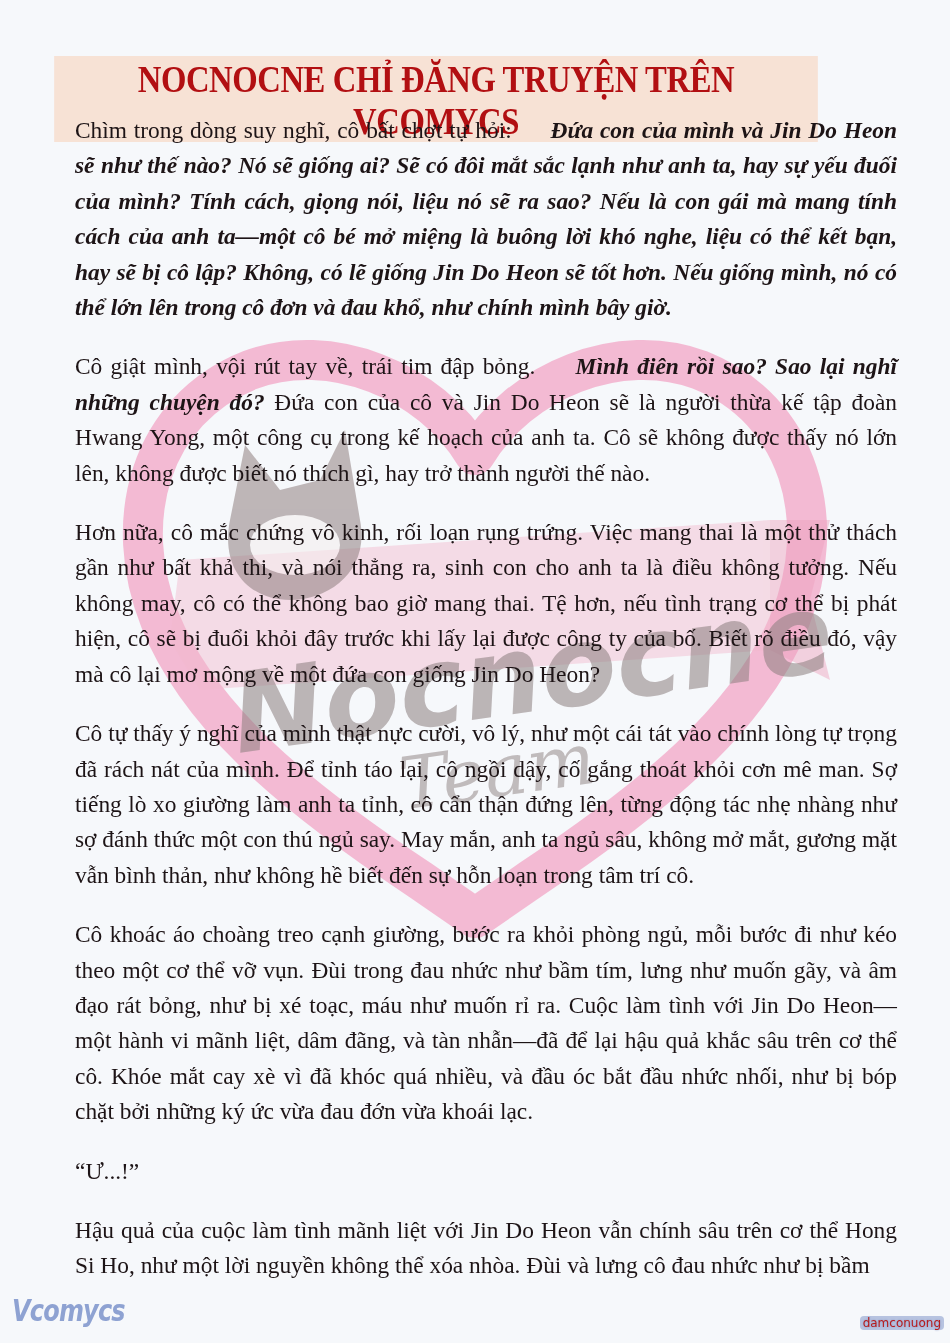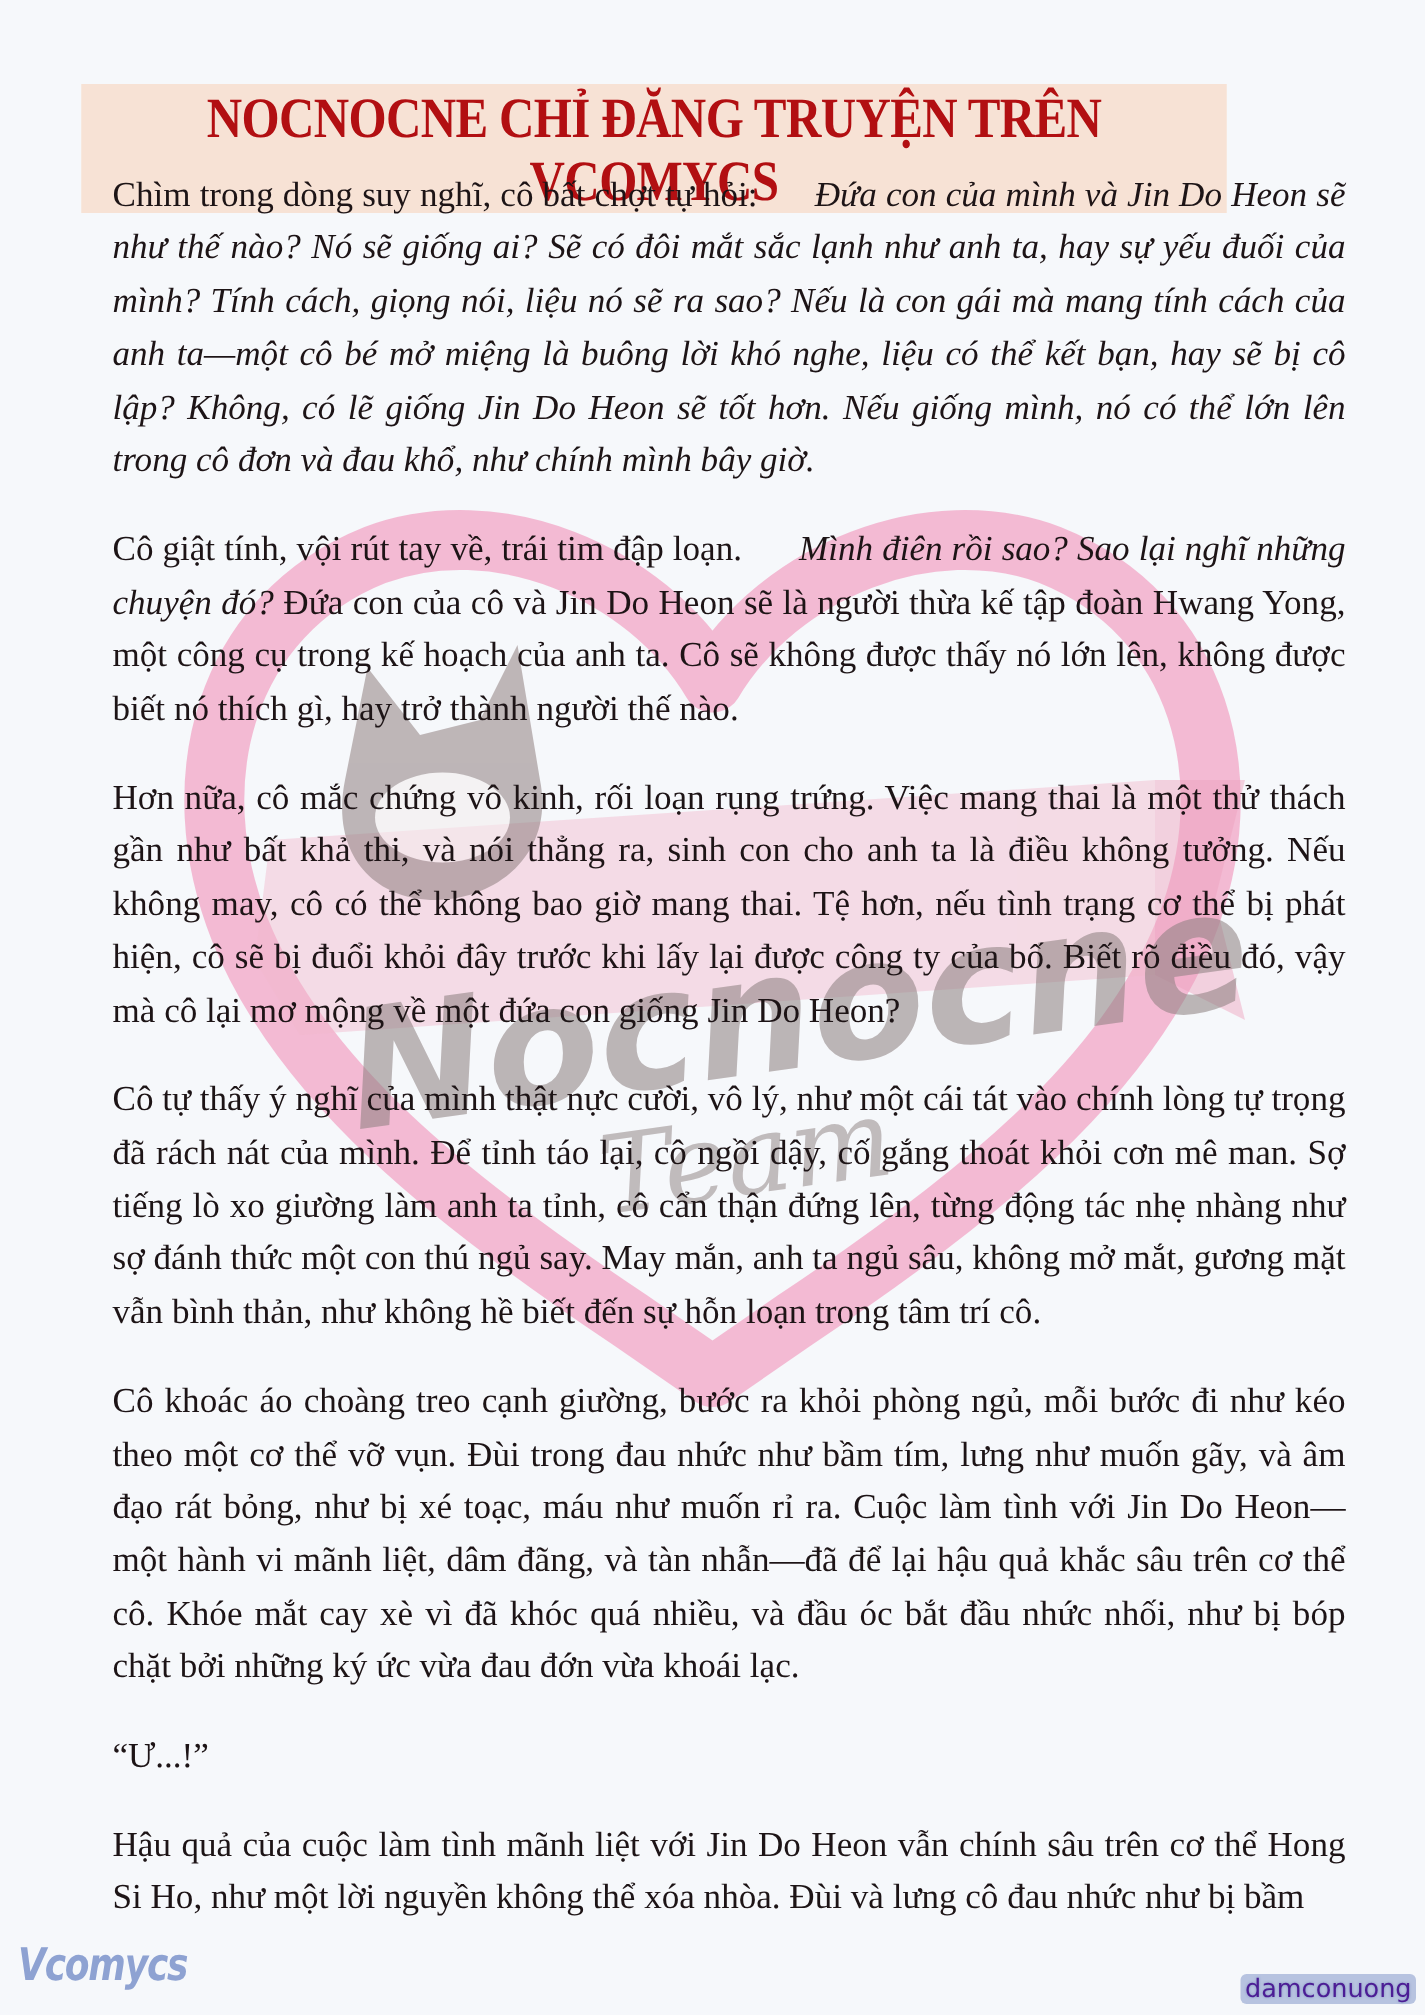--- a/index.html
+++ b/index.html
@@ -26,31 +26,31 @@
       width: 880px;
       margin-left: -8px;
     }
     .watermark { position: absolute; left: 0; top: 0; width: 950px; height: 1343px; pointer-events: none; }
     .body-text {
       position: absolute; left: 75px; top: 113px; width: 822px;
       font-size: 23.4px; line-height: 35.4px; color: #1d1416;
       text-align: justify;
     }
     .body-text p { margin: 0 0 24px 0; }
-    .body-text em { font-style: italic; font-weight: normal; margin-left: 32px; }
+    .body-text em { font-style: italic; font-weight: bold; margin-left: 32px; }
     .footer-logo {
       position: absolute; left: 12px; top: 1293px;
       font-family: "DejaVu Sans", sans-serif; font-style: italic; font-weight: bold;
       font-size: 30px; color: #8ea2d2; letter-spacing: -1px;
       transform: scaleX(0.8); transform-origin: left;
     }
     .footer-credit {
       position: absolute; right: 6px; top: 1316px;
-      font-family: "DejaVu Sans", sans-serif; font-size: 17px;
-      color: #4c1d95; background: #b7c3e0; padding: 0 3px; border-radius: 4px;
+      font-family: "DejaVu Sans", sans-serif; font-size: 12px;
+      color: #b91c1c; background: #b7c3e0; padding: 0 3px; border-radius: 4px;
       text-shadow: 0 0 2px #8090c0;
     }
   </style>
 </head>
 <body>
 
 <div class="page">
 
   <svg class="watermark" viewBox="0 0 950 1343" xmlns="http://www.w3.org/2000/svg">
     <g opacity="0.75">
@@ -67,21 +67,21 @@
     <text x="230" y="720" font-family="DejaVu Sans, sans-serif" font-weight="bold" font-style="italic" font-size="110" fill="#8c7f7f" opacity="0.55" transform="rotate(-8 470 680)">Nocnocne</text>
     <text x="400" y="800" font-family="DejaVu Serif, serif" font-style="italic" font-size="72" fill="#8c7f7f" opacity="0.5" transform="rotate(-8 470 780)">Team</text>
   </svg>
 
   <div class="banner-wrap">
     <span class="banner">NOCNOCNE CHỈ ĐĂNG TRUYỆN TRÊN VCOMYCS</span>
   </div>
 
   <div class="body-text" id="story-body">
       <p><span>Chìm trong dòng suy nghĩ, cô bất chợt tự hỏi: </span><em>Đứa con của mình và Jin Do Heon sẽ như thế nào? Nó sẽ giống ai? Sẽ có đôi mắt sắc lạnh như anh ta, hay sự yếu đuối của mình? Tính cách, giọng nói, liệu nó sẽ ra sao? Nếu là con gái mà mang tính cách của anh ta—một cô bé mở miệng là buông lời khó nghe, liệu có thể kết bạn, hay sẽ bị cô lập? Không, có lẽ giống Jin Do Heon sẽ tốt hơn. Nếu giống mình, nó có thể lớn lên trong cô đơn và đau khổ, như chính mình bây giờ.</em></p>
-      <p><span>Cô giật tính, vội rút tay về, trái tim đập loạn. </span><em>Mình điên rồi sao? Sao lại nghĩ những chuyện đó?</em><span> Đứa con của cô và Jin Do Heon sẽ là người thừa kế tập đoàn Hwang Yong, một công cụ trong kế hoạch của anh ta. Cô sẽ không được thấy nó lớn lên, không được biết nó thích gì, hay trở thành người thế nào.</span></p>
+      <p><span>Cô giật mình, vội rút tay về, trái tim đập bỏng. </span><em>Mình điên rồi sao? Sao lại nghĩ những chuyện đó?</em><span> Đứa con của cô và Jin Do Heon sẽ là người thừa kế tập đoàn Hwang Yong, một công cụ trong kế hoạch của anh ta. Cô sẽ không được thấy nó lớn lên, không được biết nó thích gì, hay trở thành người thế nào.</span></p>
       <p><span>Hơn nữa, cô mắc chứng vô kinh, rối loạn rụng trứng. Việc mang thai là một thử thách gần như bất khả thi, và nói thẳng ra, sinh con cho anh ta là điều không tưởng. Nếu không may, cô có thể không bao giờ mang thai. Tệ hơn, nếu tình trạng cơ thể bị phát hiện, cô sẽ bị đuổi khỏi đây trước khi lấy lại được công ty của bố. Biết rõ điều đó, vậy mà cô lại mơ mộng về một đứa con giống Jin Do Heon?</span></p>
       <p><span>Cô tự thấy ý nghĩ của mình thật nực cười, vô lý, như một cái tát vào chính lòng tự trọng đã rách nát của mình. Để tỉnh táo lại, cô ngồi dậy, cố gắng thoát khỏi cơn mê man. Sợ tiếng lò xo giường làm anh ta tỉnh, cô cẩn thận đứng lên, từng động tác nhẹ nhàng như sợ đánh thức một con thú ngủ say. May mắn, anh ta ngủ sâu, không mở mắt, gương mặt vẫn bình thản, như không hề biết đến sự hỗn loạn trong tâm trí cô.</span></p>
       <p><span>Cô khoác áo choàng treo cạnh giường, bước ra khỏi phòng ngủ, mỗi bước đi như kéo theo một cơ thể vỡ vụn. Đùi trong đau nhức như bầm tím, lưng như muốn gãy, và âm đạo rát bỏng, như bị xé toạc, máu như muốn rỉ ra. Cuộc làm tình với Jin Do Heon—một hành vi mãnh liệt, dâm đãng, và tàn nhẫn—đã để lại hậu quả khắc sâu trên cơ thể cô. Khóe mắt cay xè vì đã khóc quá nhiều, và đầu óc bắt đầu nhức nhối, như bị bóp chặt bởi những ký ức vừa đau đớn vừa khoái lạc.</span></p>
       <p><span>“Ư...!”</span></p>
       <p><span>Hậu quả của cuộc làm tình mãnh liệt với Jin Do Heon vẫn chính sâu trên cơ thể Hong Si Ho, như một lời nguyền không thể xóa nhòa. Đùi và lưng cô đau nhức như bị bầm</span></p>
     </div>
 
   <div class="footer-logo">Vcomycs</div>
   <div class="footer-credit">damconuong</div>
 </div>

